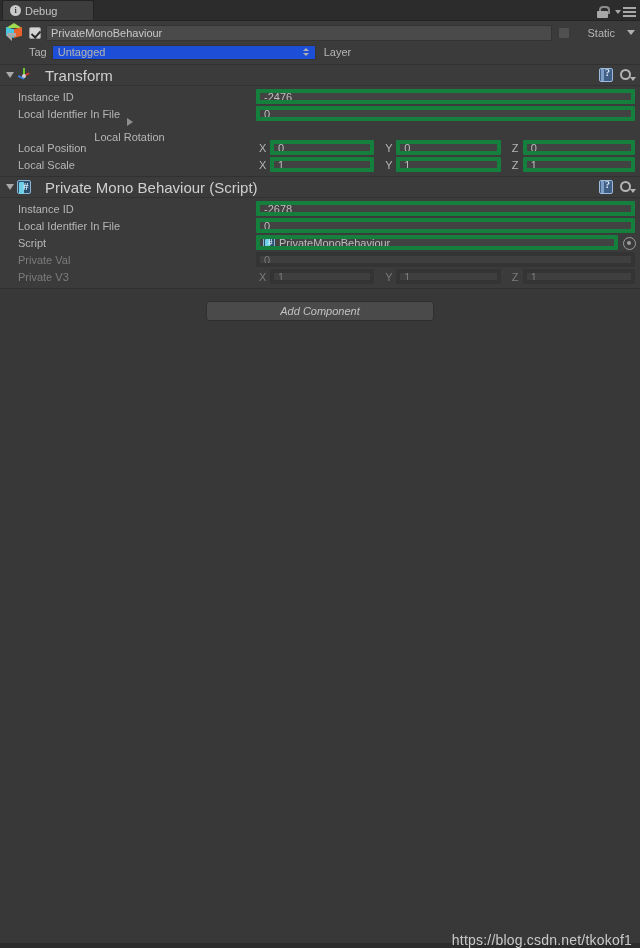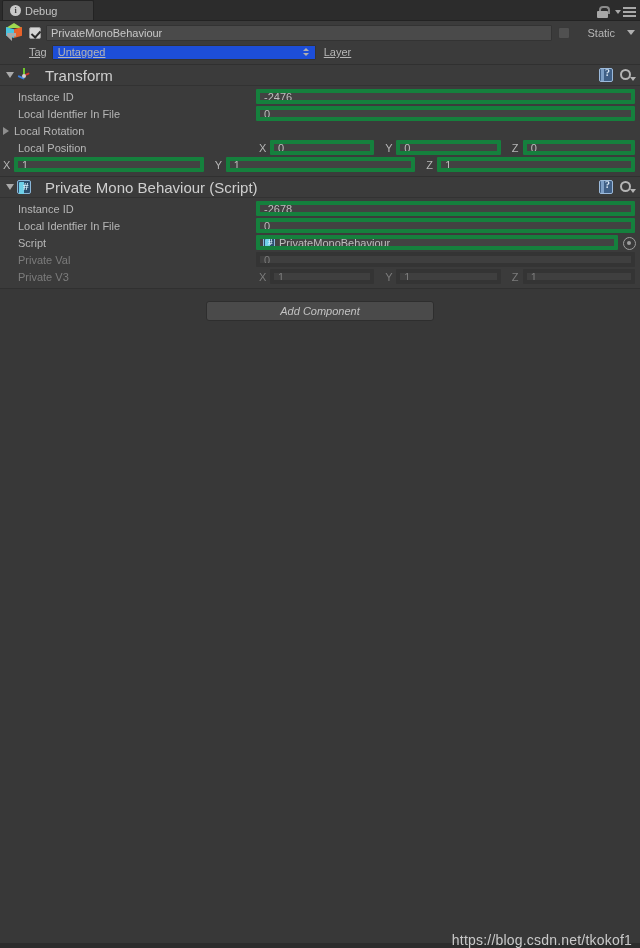--- a/index.html
+++ b/index.html
@@ -94,21 +94,21 @@
     flex: 1; height: 16px; background: #4a4a4a; border: 1px solid #333;
     border-radius: 1px; display: flex; align-items: center; padding: 0 4px;
     color: #c8c8c8; font-size: 11px; min-width: 0;
   }
   .static-box { display: flex; align-items: center; gap: 12px; margin-left: 6px; }
   .static-label { color: #b6b6b6; font-size: 11px; }
   .caret-down {
     width: 0; height: 0; border-left: 4px solid transparent;
     border-right: 4px solid transparent; border-top: 5px solid #b0b0b0;
   }
-  .go-row2 { display: flex; align-items: center; height: 16px; padding: 0 5px; margin-top: 3px; text-decoration: underline; }
+  .go-row2 { display: flex; align-items: center; height: 16px; padding: 0 5px; margin-top: 3px; }
   .inline-label { color: #b6b6b6; font-size: 11px; padding: 0 5px 0 24px; white-space: nowrap; }
   .inline-label.layer { padding-left: 8px; }
   .popup {
     height: 15px; background: #1d4ed8; border: 1px solid #333; border-radius: 1px;
     display: flex; align-items: center; padding: 0 2px 0 5px;
     color: #b4b4b4; font-size: 11px; position: relative; min-width: 0;
   }
   .popup .txt { flex: 1; overflow: hidden; white-space: nowrap; }
   .updown {
     width: 9px; display: flex; flex-direction: column; align-items: center;
@@ -179,21 +179,21 @@
     border-left: 3px solid transparent; border-right: 3px solid transparent;
     border-top: 4px solid #b4b4b4;
   }
 
   .comp-body { background: #3b3b3b; padding: 2px 0 3px; }
   .row { height: 17px; display: flex; align-items: center; padding: 0 5px 0 0; }
   .row-label {
     width: 256px; flex: 0 0 256px; padding-left: 18px; color: #b6b6b6;
     font-size: 11px; white-space: nowrap; overflow: hidden;
   }
-  .row-label.fold { padding-left: 3px; display: flex; align-items: center; gap: 5px; }
+  .row-label.fold { padding-left: 3px; display: flex; align-items: center; gap: 5px; flex-direction: column; }
   .row-label .tri-right { flex: 0 0 6px; }
   .field {
     flex: 1; height: 15px; background: #424242; border: 4px solid #15803d;
     border-radius: 1px; display: flex; align-items: center; padding: 0 4px;
     color: #bdbdbd; font-size: 11px; overflow: hidden; white-space: nowrap;
   }
   .vec { flex: 1; display: flex; align-items: center; gap: 0; }
   .vec-part { flex: 1; display: flex; align-items: center; min-width: 0; }
   .vec-lbl { width: 14px; flex: 0 0 14px; color: #b6b6b6; font-size: 11px; padding-left: 3px; }
   .vec-part .field { flex: 1; margin-right: 8px; }
@@ -344,20 +344,21 @@
             <span class="field">0</span>
           </span>
           <span class="vec-part">
             <span class="vec-lbl">Z</span>
             <span class="field">0</span>
           </span>
         </span>
       </div>
 
       <div class="row">
+        <span class="row-label">Local Scale</span>
         <span class="vec">
           <span class="vec-part">
             <span class="vec-lbl">X</span>
             <span class="field">1</span>
           </span>
           <span class="vec-part">
             <span class="vec-lbl">Y</span>
             <span class="field">1</span>
           </span>
           <span class="vec-part">

